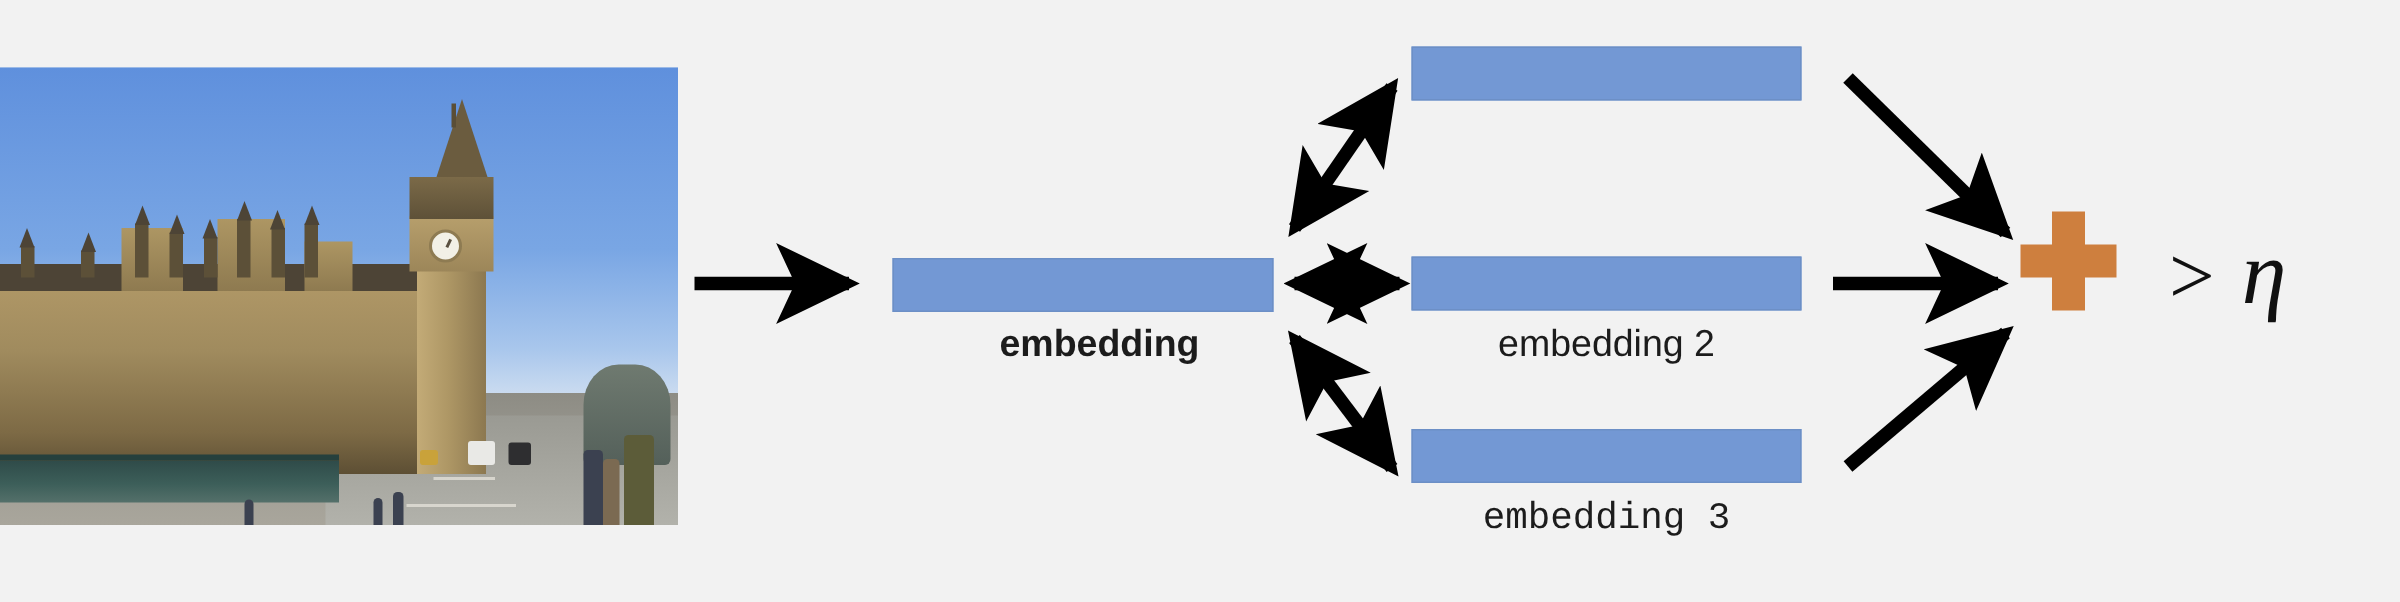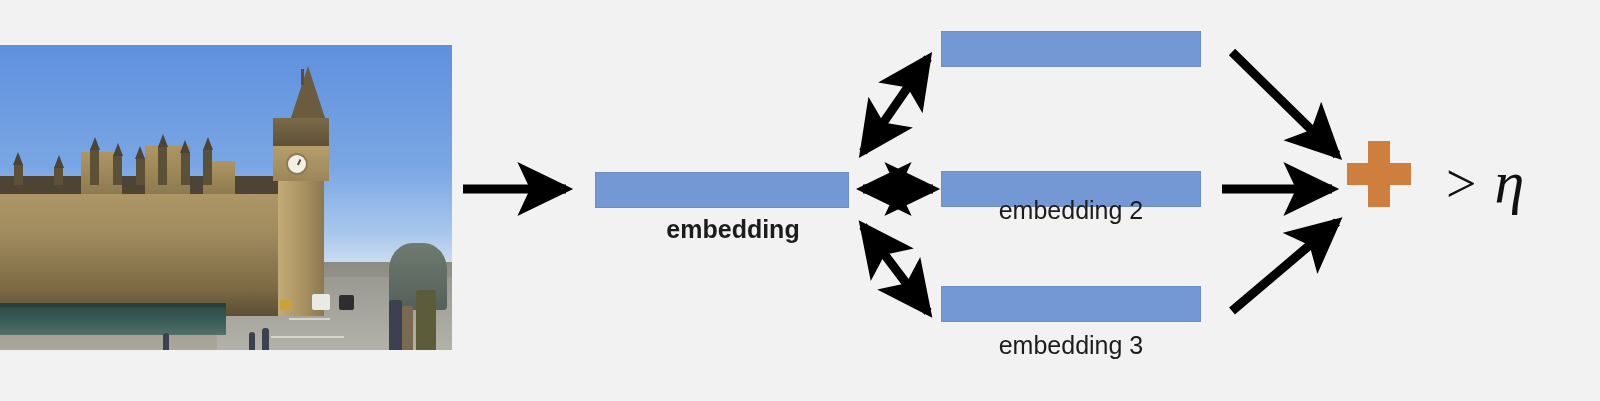--- a/index.html
+++ b/index.html
@@ -280,22 +280,22 @@
 
     <path d="M1347,163 h21 v-22 h22 v22 h21 v22 h-21 v22 h-22 v-22 h-21 z" fill="#ce7f3e"></path>
   </svg>
 
   <div class="bar" style="left:595px; top:172px; width:254px; height:36px;"></div>
   <div class="bar-label" style="left:606px; top:215px; width:254px;font-weight:bold;">embedding</div>
 
   <div class="bar" style="left:941px; top:31px; width:260px; height:36px;"></div>
 
   <div class="bar" style="left:941px; top:171px; width:260px; height:36px;"></div>
-  <div class="bar-label" style="left:941px; top:196px; width:260px;text-align:center;">embedding 2</div>
+  <div class="bar-label" style="left:941px; top:215px; width:260px;text-align:center;">embedding 2</div>
 
   <div class="bar" style="left:941px; top:286px; width:260px; height:36px;"></div>
-  <div class="bar-label" style="left:941px; top:331px; width:260px;">embedding 3</div>
+  <div class="bar-label" style="left:941px; top:331px; width:260px;font-family:Liberation Mono, monospace;">embedding 3</div>
 
   <div class="threshold">
     <span class="gt">&gt;</span><span class="eta">η</span>
   </div>
 
 </div>
 
 </body></html>

